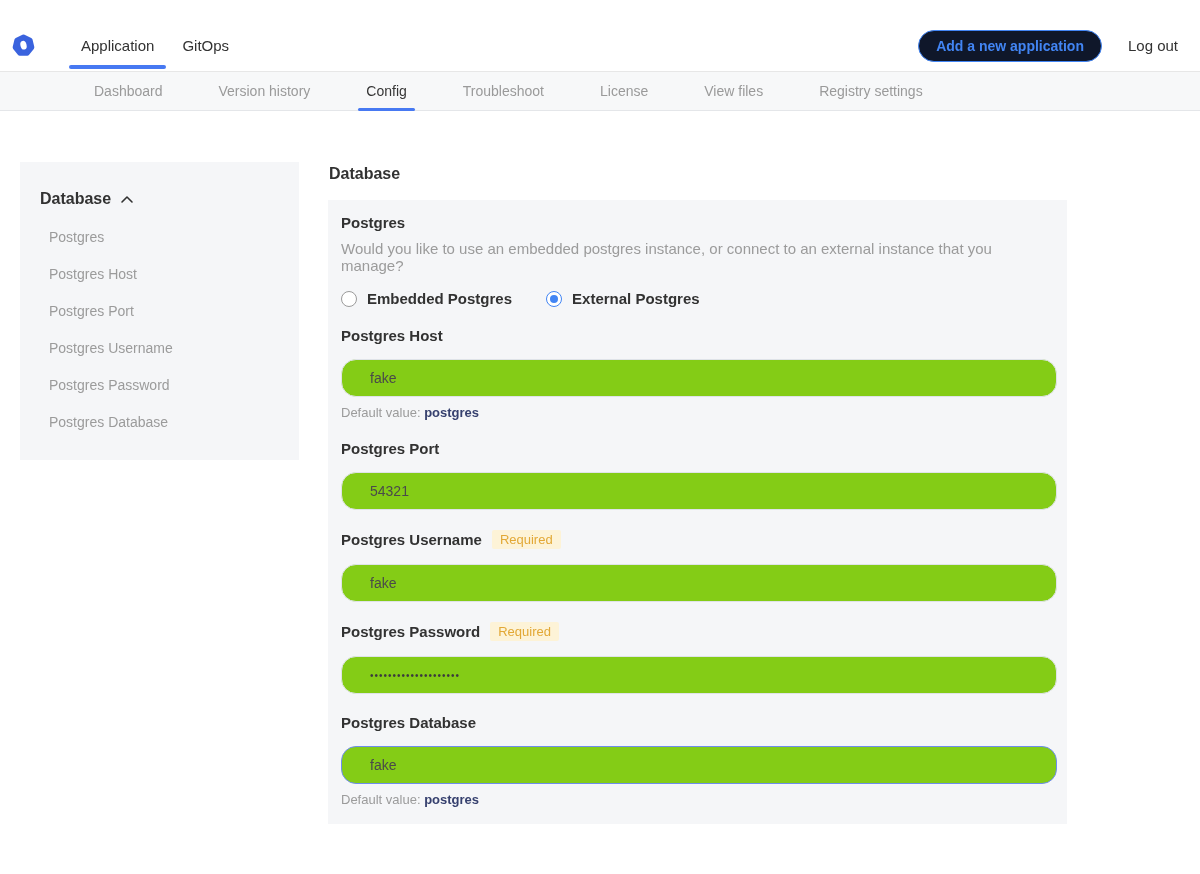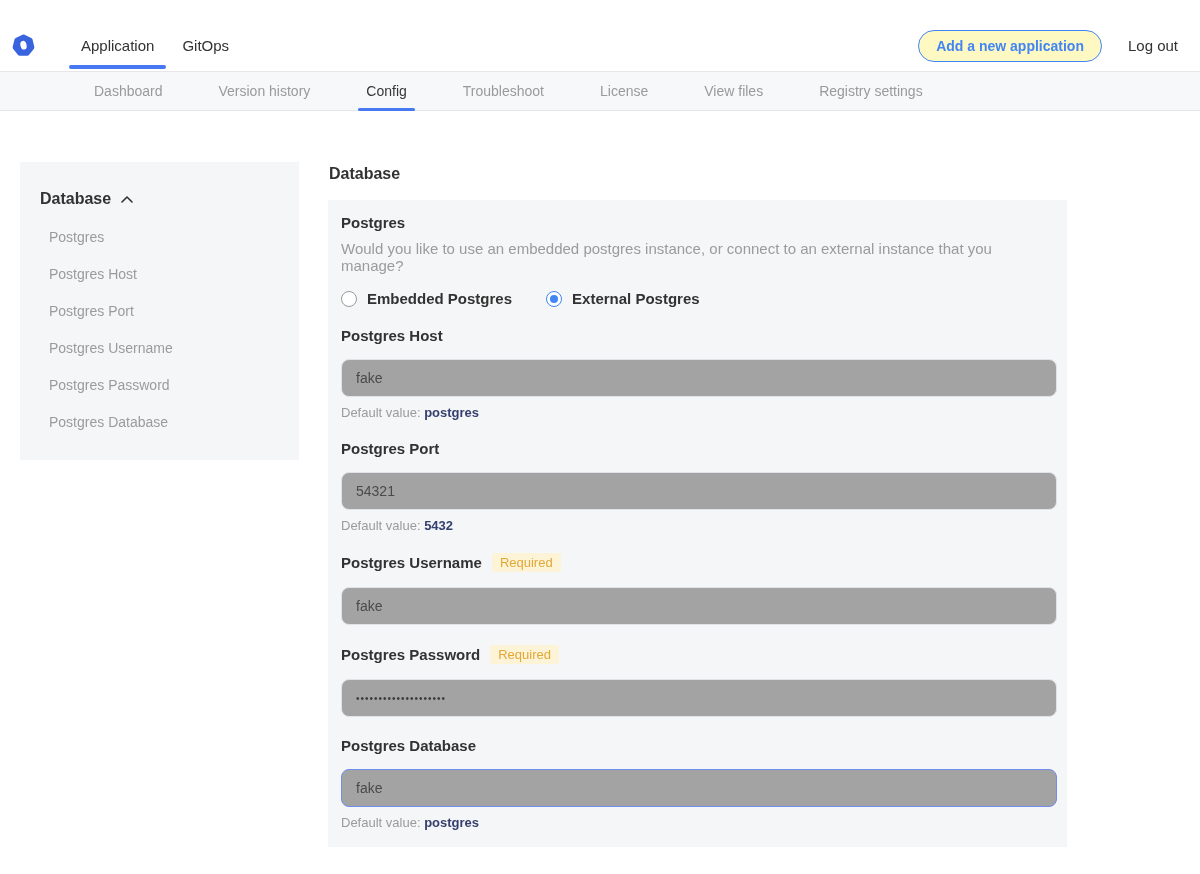--- a/index.html
+++ b/index.html
@@ -9,21 +9,21 @@
   
   .header { height: 52px; display: flex; align-items: center;
     border-bottom: 1px solid #e7e7e7; padding: 0 22px 0 10px; background: #fff; margin-top: 20px; }
   .logo { width: 23px; height: 23px; margin-left: 2px; display: block; }
   .header-tabs { display: flex; height: 100%; margin-left: 32px; }
   .header-tab { position: relative; display: flex; align-items: center;
     padding: 0 14px; font-size: 15px; color: #323232; cursor: pointer; }
   .header-tab.active::after { content: ""; position: absolute; left: 2px; right: 2px;
     bottom: 2px; height: 4px; border-radius: 2px; background: #4779f2; }
   .header-spacer { flex: 1; }
-  .pill-button { border: 1px solid #4285f4; color: #4285f4; background: #fef9c3;
+  .pill-button { border: 1px solid #4285f4; color: #4285f4; background: #0f172a;
     border-radius: 16px; padding: 7px 17px; font-size: 14px; font-weight: bold; cursor: pointer; }
   .logout { margin-left: 26px; font-size: 15px; color: #323232; cursor: pointer; }
 
   
   .subnav { height: 39px; background: #f7f8f9; border-bottom: 1px solid #e4e6e9;
     display: flex; align-items: stretch; padding-left: 94px; gap: 56px; }
   .subnav-tab { display: flex; align-items: center; font-size: 14px; color: #9a9a9a;
     position: relative; cursor: pointer; }
   .subnav-tab.active { color: #363636; }
   .subnav-tab.active::after { content: ""; position: absolute; left: -8px; right: -8px;
@@ -54,22 +54,22 @@
     border: 1px solid #9b9b9b; background: #fff; position: relative; flex: 0 0 auto; }
   .radio-circle.checked { border-color: #4285f4; }
   .radio-circle.checked::after { content: ""; position: absolute; left: 3px; top: 3px;
     width: 8px; height: 8px; border-radius: 50%; background: #4285f4; }
 
   .field-label-row { margin-top: 20px; display: flex; align-items: center; gap: 10px; }
   .field-label { font-size: 15px; font-weight: bold; color: #323232; }
   .required-badge { background: #fdf3d7; color: #e2a836; font-size: 13px;
     padding: 2px 8px; border-radius: 2px; }
   .text-input { display: block; margin-top: 15px; width: 716px; height: 38px;
-    border: 1px solid #dfe3e8; border-radius: 8px; background: #a3a3a3;
-    padding: 0 14px; font-size: 14px; color: #4a4a4a; outline: none;
+    border: 1px solid #dfe3e8; border-radius: 15px; background: #84cc16;
+    padding: 0 28px; font-size: 14px; color: #4a4a4a; outline: none;
     font-family: "Liberation Sans", sans-serif; }
   .text-input.focused { border-color: #6e8ded; }
   .text-input.password { font-size: 10px; letter-spacing: 1px; color: #3c3c3c; }
   .default-note { margin-top: 8px; font-size: 13px; color: #9b9b9b; }
   .default-note b { color: #36406e; }
 </style>
 </head>
 <body>
 
 <div class="header">
@@ -141,24 +141,20 @@
       <input class="text-input" type="text" value="fake" style="">
       <div class="default-note">
         <span>Default value:</span>
         <b>postgres</b>
       </div>
 
       <div class="field-label-row">
         <span class="field-label">Postgres Port</span>
       </div>
       <input class="text-input" type="text" value="54321" style="">
-      <div class="default-note">
-        <span>Default value:</span>
-        <b>5432</b>
-      </div>
 
       <div class="field-label-row">
         <span class="field-label">Postgres Username</span>
         <span class="required-badge">Required</span>
       </div>
       <input class="text-input" type="text" value="fake" style="">
 
       <div class="field-label-row">
         <span class="field-label">Postgres Password</span>
         <span class="required-badge">Required</span>

